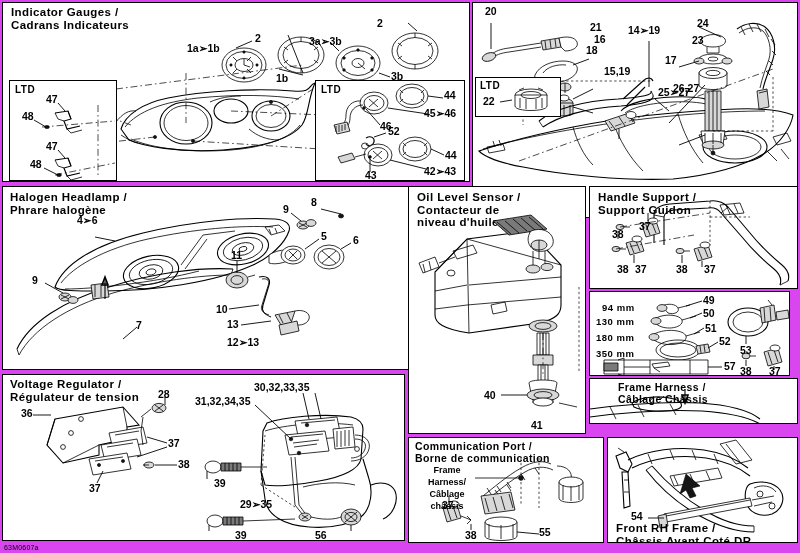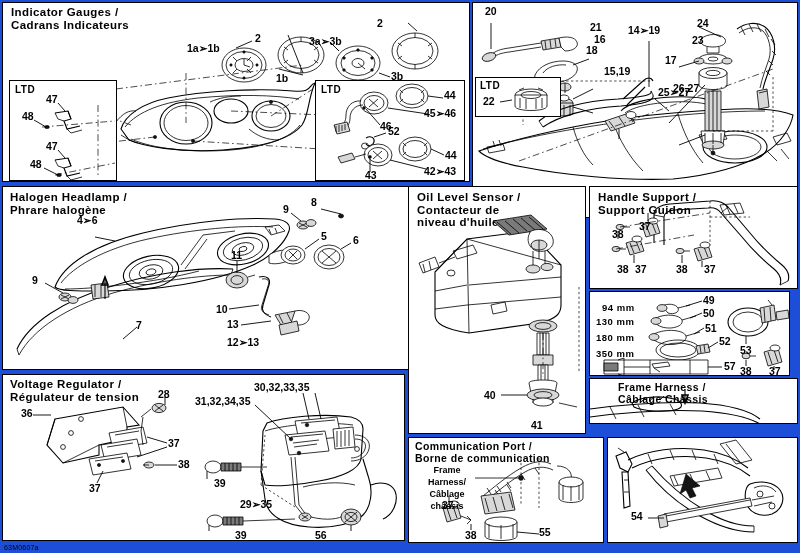--- a/index.html
+++ b/index.html
@@ -4,21 +4,21 @@
 <title>Parts Diagram</title>
 <style>
   html,body{margin:0;padding:0;background:#ffffff;}
   body{
     font-family:"Liberation Sans", sans-serif;
     color:#000000;
   }
   #sheet{
     position:relative;
     width:800px;height:553px;
-    background:#1d4ed8;
+    background:#d946ef;
     overflow:hidden;
   }
   .panel{
     position:absolute;
     border:1.5px solid #000;
     background:#fff;
     box-sizing:border-box;
     overflow:hidden;
   }
   .inset{
@@ -832,17 +832,19 @@
       <path class="fillw" d="M56 76 L142 60 L144 68 L58 84 Z"></path>
       <path class="ln" d="M58 78 L142 62"></path>
       <path class="fillg" d="M50 78 L58 76 L60 88 L52 90 Z"></path>
 
       <path class="fillk" d="M78 36 L92 48 L84 50 L88 58 L82 60 L78 52 L72 56 Z"></path>
 
       <path class="lead" d="M56 80 L40 80"></path>
       <path class="ln" d="M10 10 L16 14"></path>
     </svg>
     <div class="lbl" style="left:23px;top:73px;">54</div>
+    <div class="ttl" style="left:8px;top:84px;">Front RH Frame  /
+Châssis Avant Coté DR.</div>
   </div>
 
   <div class="code" style="left:4px;top:544px;">63M0607a</div>
 
 </div>
 
 </body></html>

